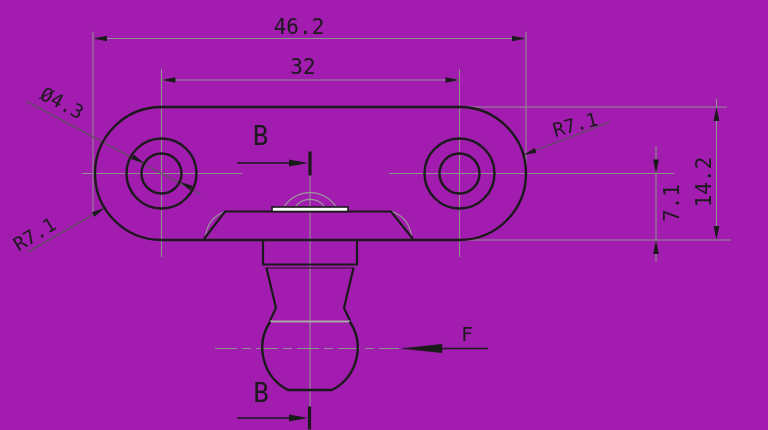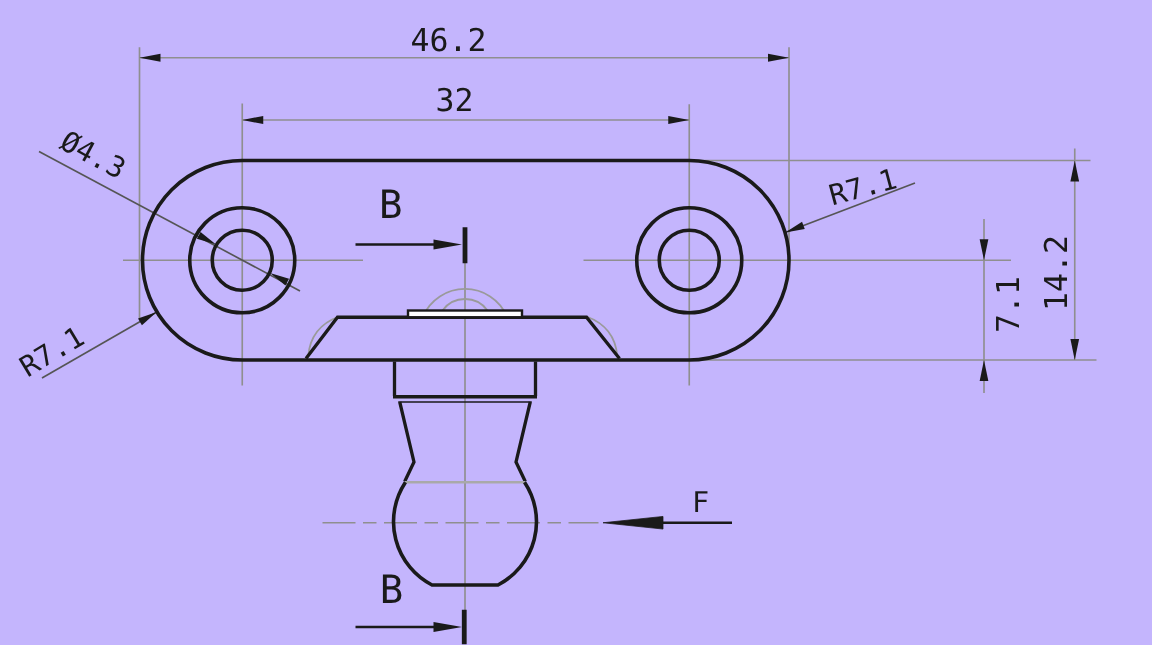--- a/index.html
+++ b/index.html
@@ -1,17 +1,17 @@
 <!DOCTYPE html>
 <html><head>
 <meta charset="utf-8">
 <style>
   html,body{margin:0;padding:0;background:#ffffff;}
   body{width:768px;height:430px;overflow:hidden;}
-  #stage{position:relative;width:768px;height:430px;background:#c4b5fd;}
+  #stage{position:relative;width:768px;height:430px;background:#a21caf;}
   svg{display:block;}
   .txt{font-family:"DejaVu Sans Mono",monospace;fill:#1a1a1a;}
   .dim-num{font-size:21px;}
   .dim-small{font-size:19px;}
   .sec-label{font-size:26px;}
   .force-label{font-size:19px;}
 </style>
 </head>
 <body>
 

